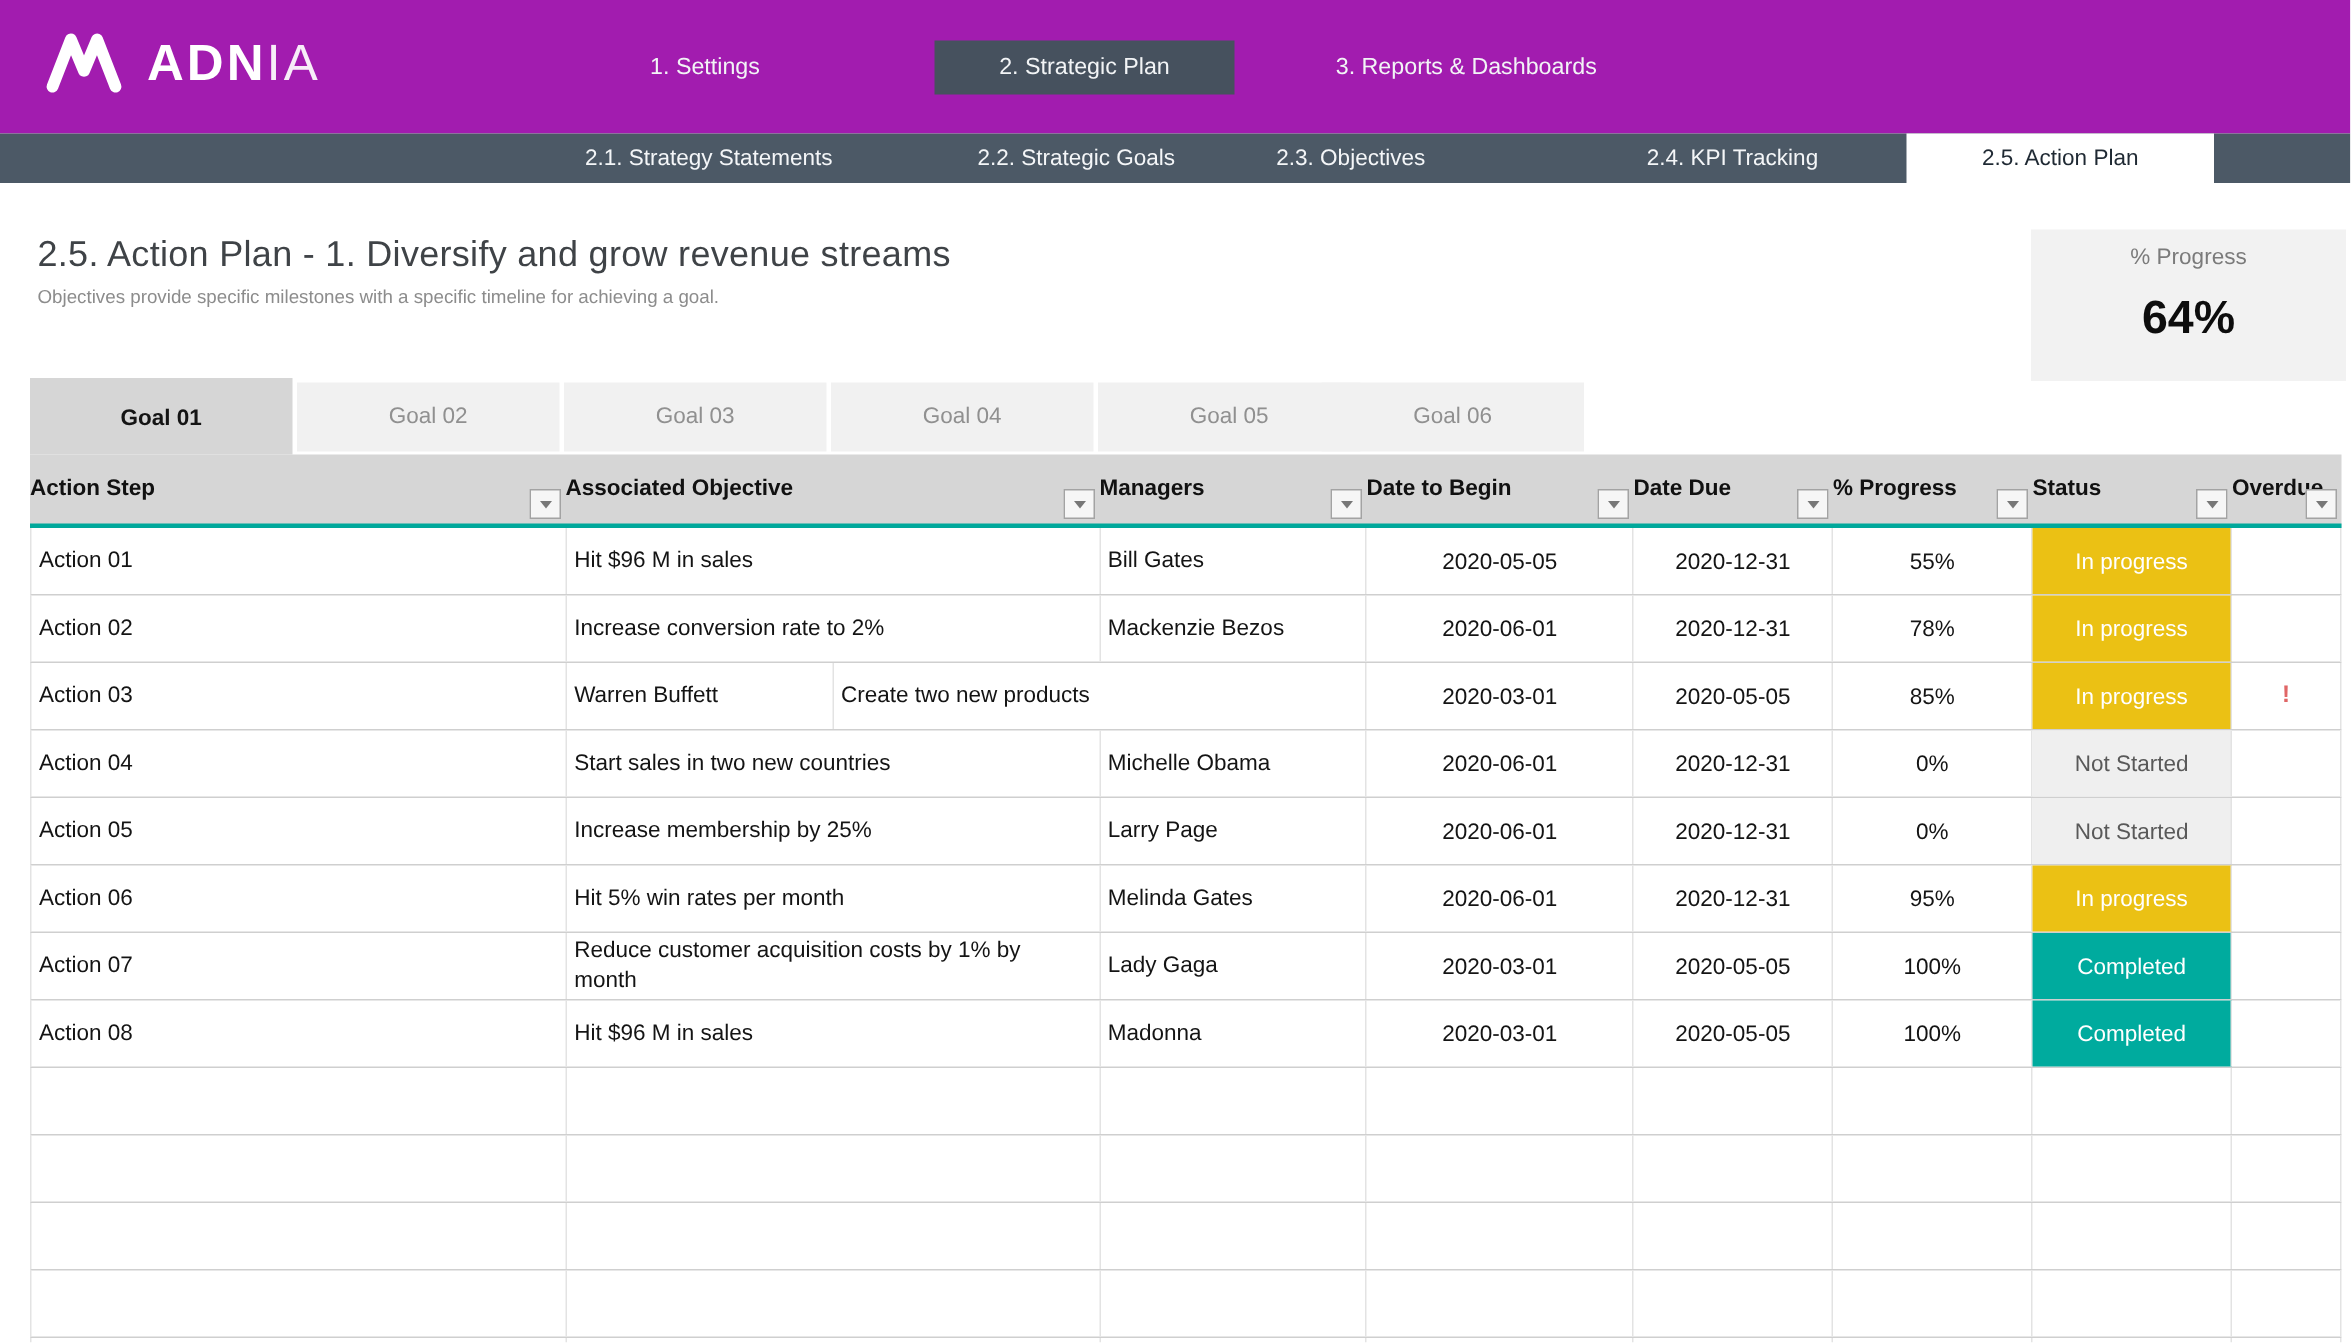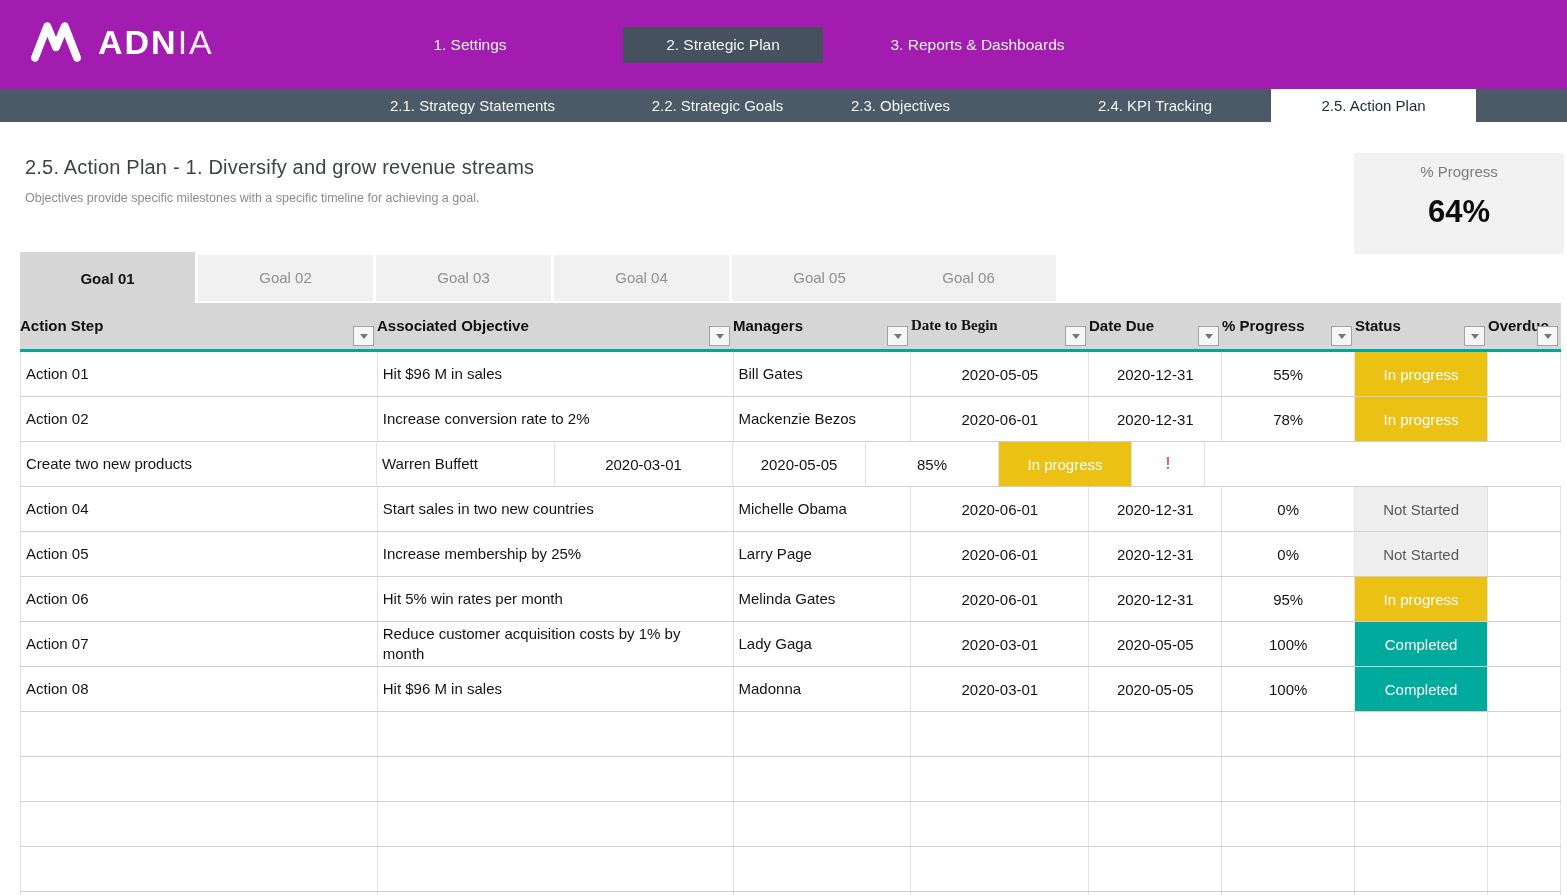--- a/index.html
+++ b/index.html
@@ -18,21 +18,21 @@
     color:#f2f4f6; font-size:15.5px; cursor:pointer; }
   .main-nav-item.active { background:#46515e; }
 
   
   .subnav { position:absolute; left:0; top:89px; width:1567px; height:33px; background:#4c5966; }
   .subnav-item { position:absolute; top:0; height:33px; line-height:33px; text-align:center;
     color:#f4f6f8; font-size:15px; cursor:pointer; }
   .subnav-item.active { background:#ffffff; color:#1f2933; }
 
   
-  .page-title { position:absolute; left:25px; top:156px; font-size:20px; font-weight:400; color:#3f4347; letter-spacing:.2px; }
+  .page-title { position:absolute; left:25px; top:156px; font-size:24px; font-weight:400; color:#3f4347; letter-spacing:.2px; }
   .page-subtitle { position:absolute; left:25px; top:191px; font-size:12.5px; color:#8c8c8c; }
 
   
   .progress-box { position:absolute; left:1354px; top:153px; width:210px; height:101px; background:#f2f2f2; }
   .pb-label { margin-top:10px; text-align:center; font-size:15px; color:#7b7b7b; }
   .pb-value { margin-top:14px; text-align:center; font-size:31px; font-weight:700; color:#0d0d0d; }
 
   
   .table-wrap { position:absolute; left:20px; top:252px; width:1541px; }
   .goal-tabs { position:relative; height:51px; }
@@ -115,21 +115,21 @@
           <span class="filter-btn">
             <span class="tri"></span>
           </span>
         </div>
         <div class="hcell" style="width: 178px;">
           <span class="hlabel">Managers</span>
           <span class="filter-btn">
             <span class="tri"></span>
           </span>
         </div>
-        <div class="hcell" style="width: 178px; font-family: Liberation Serif, serif;">
+        <div class="hcell" style="width: 178px;">
           <span class="hlabel">Date to Begin</span>
           <span class="filter-btn">
             <span class="tri"></span>
           </span>
         </div>
         <div class="hcell" style="width: 133px;">
           <span class="hlabel">Date Due</span>
           <span class="filter-btn">
             <span class="tri"></span>
           </span>
@@ -168,22 +168,23 @@
           <div class="cell left" style="width: 357px;">Action 02</div>
           <div class="cell left" style="width: 356px;">Increase conversion rate to 2%</div>
           <div class="cell left" style="width: 178px;">Mackenzie Bezos</div>
           <div class="cell center" style="width: 178px;">2020-06-01</div>
           <div class="cell center" style="width: 133px;">2020-12-31</div>
           <div class="cell center" style="width: 133px;">78%</div>
           <div class="cell status-cell st-progress" style="width: 133px;">In progress</div>
           <div class="cell overdue-cell" style="width: 73px;"></div>
         </div>
         <div class="trow">
+          <div class="cell left" style="width: 357px;">Action 03</div>
+          <div class="cell left" style="width: 178px;">Warren Buffett</div>
           <div class="cell left" style="width: 356px;">Create two new products</div>
-          <div class="cell left" style="width: 178px;">Warren Buffett</div>
           <div class="cell center" style="width: 178px;">2020-03-01</div>
           <div class="cell center" style="width: 133px;">2020-05-05</div>
           <div class="cell center" style="width: 133px;">85%</div>
           <div class="cell status-cell st-progress" style="width: 133px;">In progress</div>
           <div class="cell overdue-cell" style="width: 73px;">!</div>
         </div>
         <div class="trow">
           <div class="cell left" style="width: 357px;">Action 04</div>
           <div class="cell left" style="width: 356px;">Start sales in two new countries</div>
           <div class="cell left" style="width: 178px;">Michelle Obama</div>

